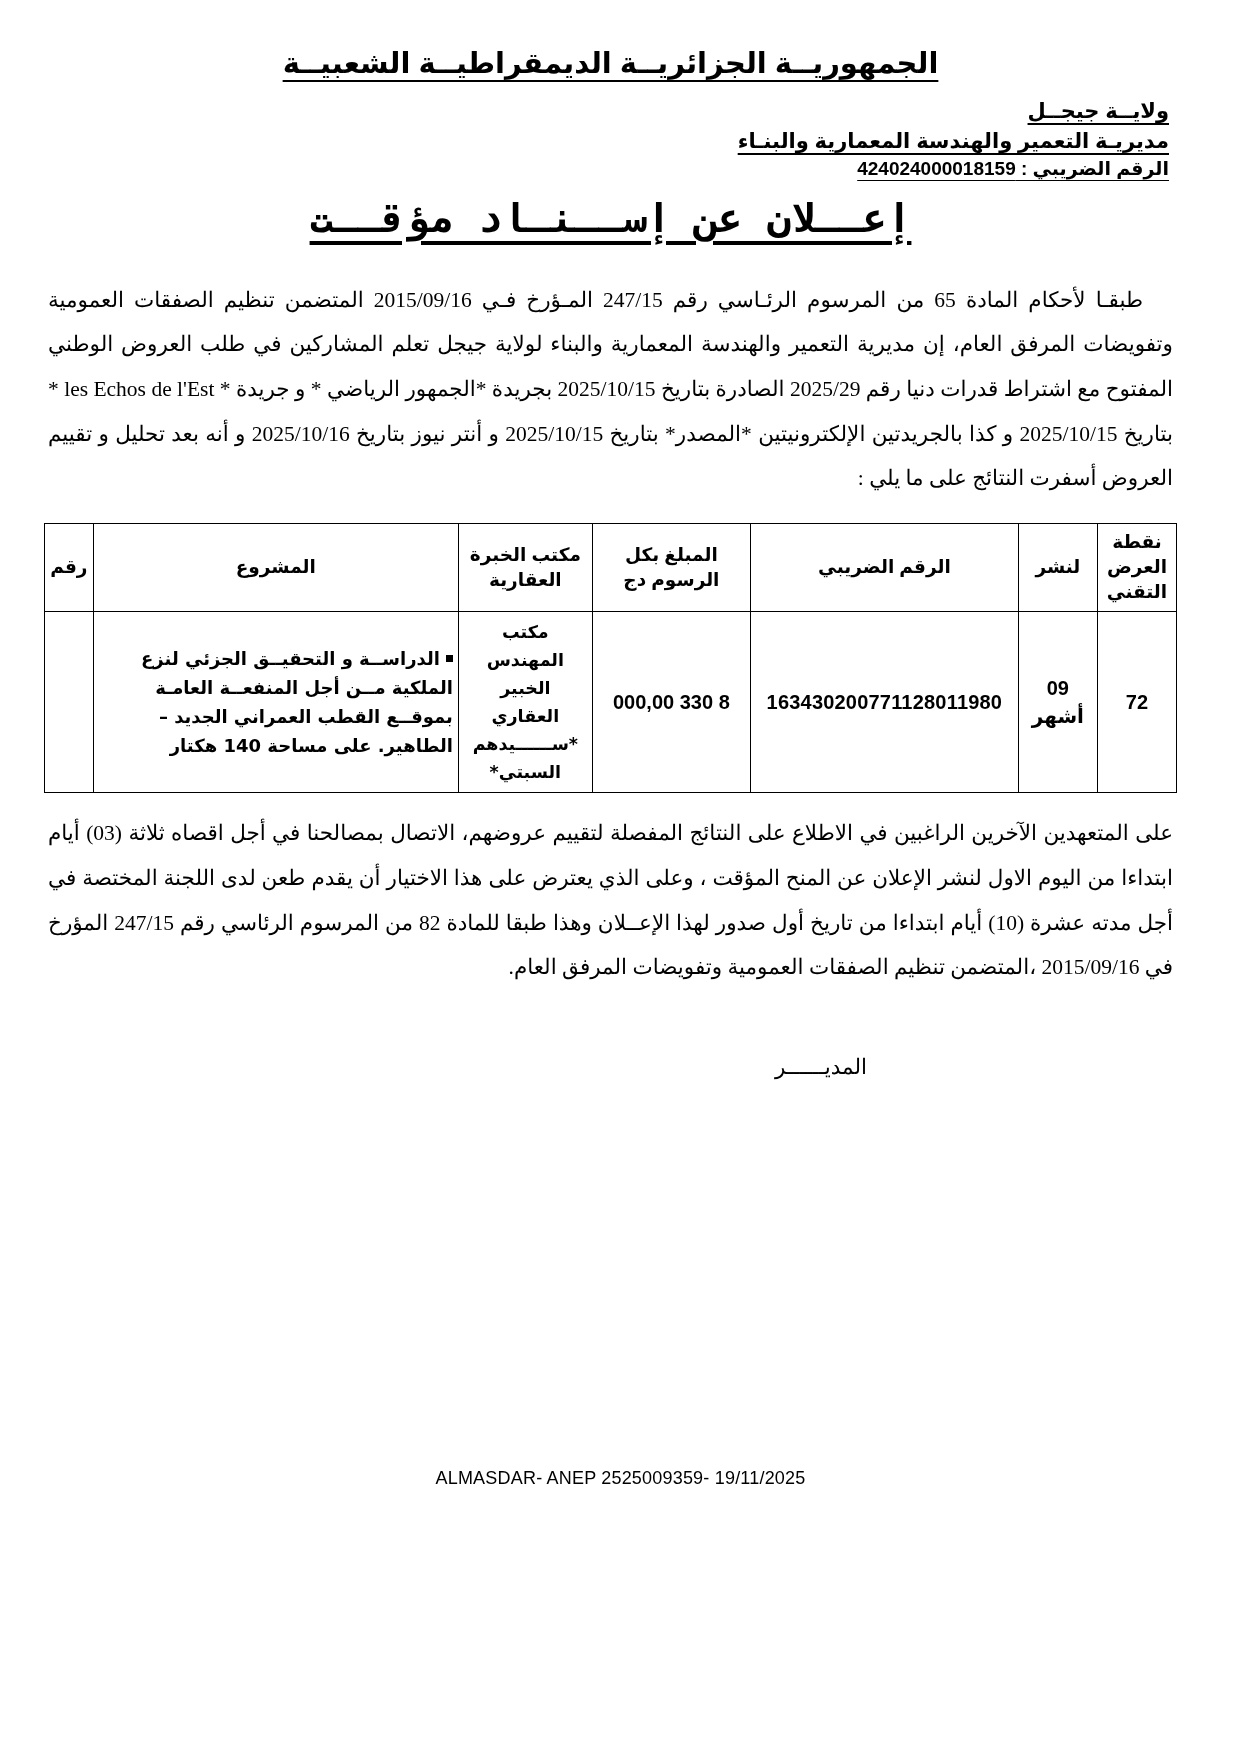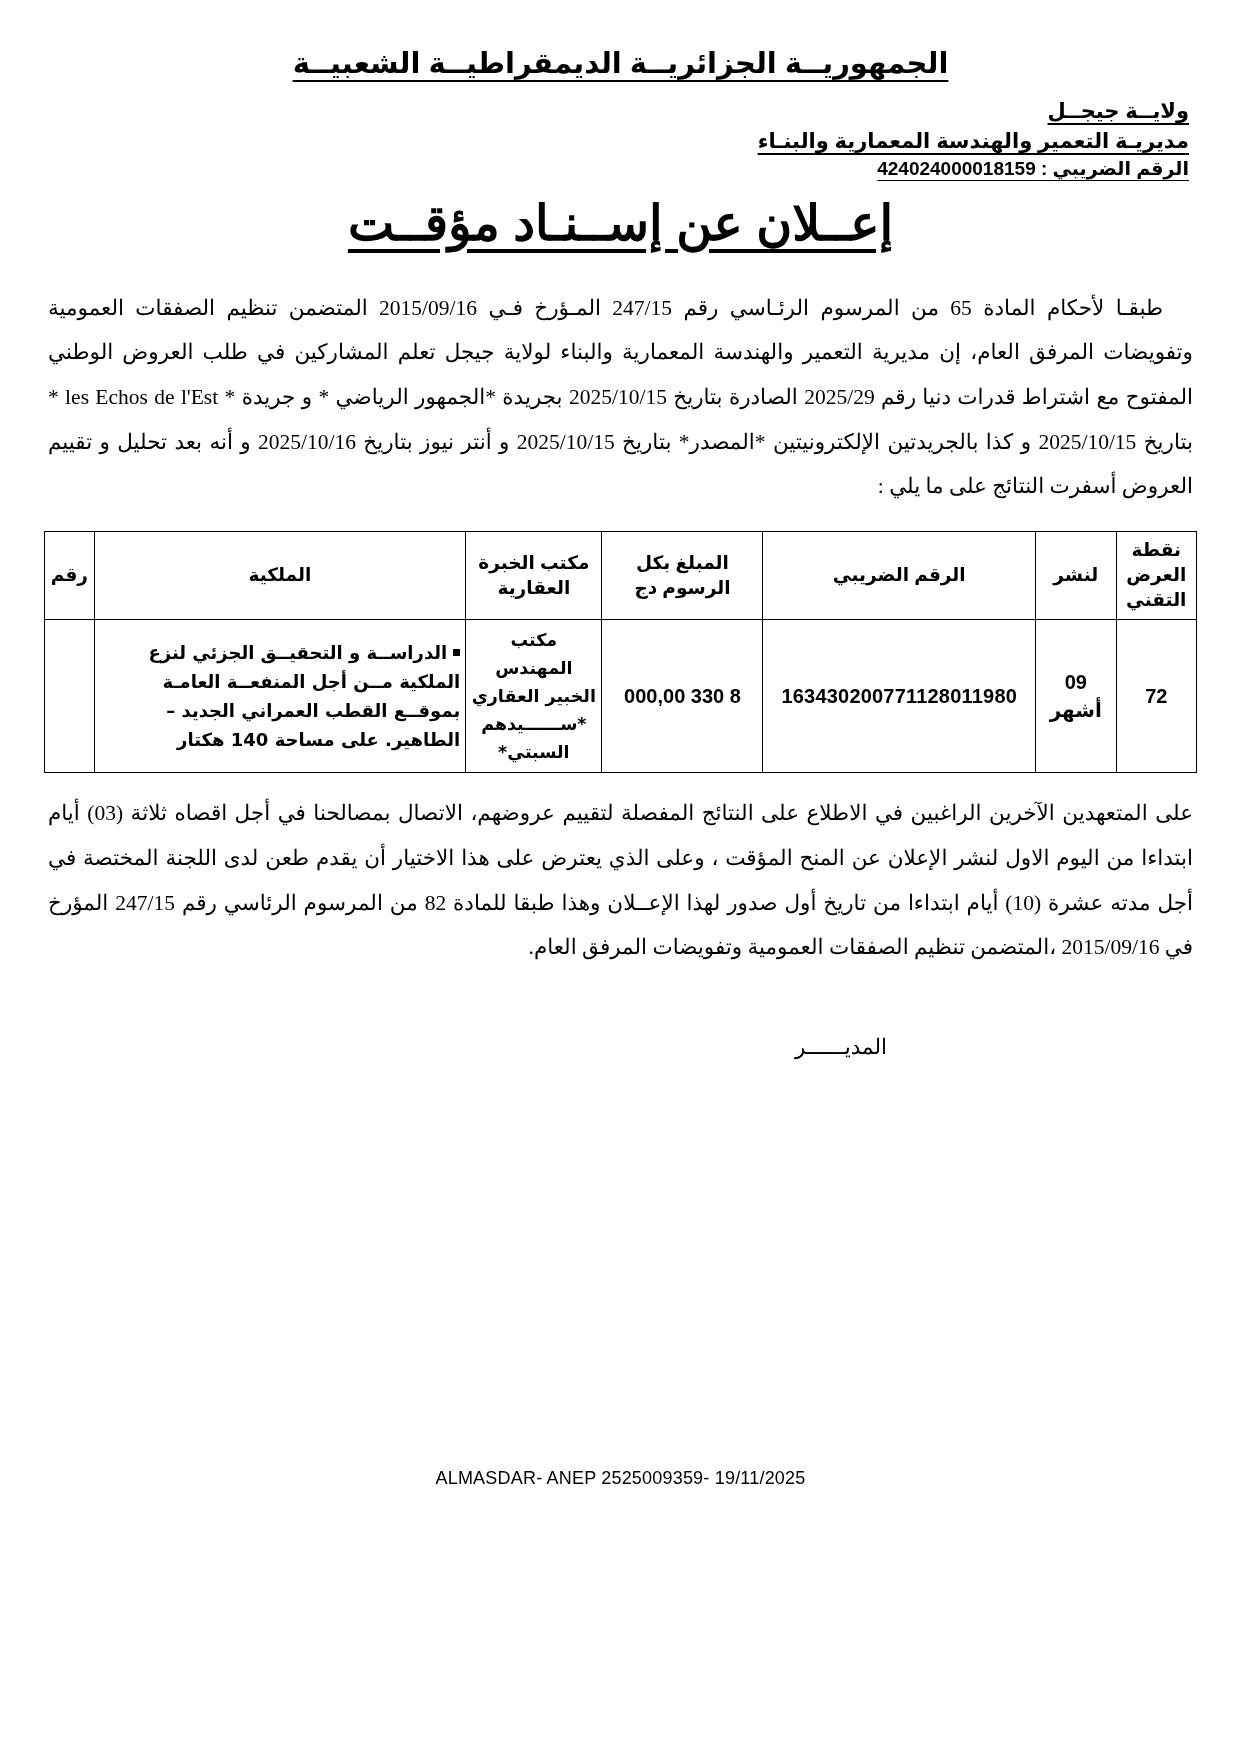--- a/index.html
+++ b/index.html
@@ -13,21 +13,21 @@
     height: 1754px;
     font-family: "Liberation Serif", "DejaVu Serif", serif;
     color: #000000;
     position: relative;
     overflow: hidden;
   }
 
   .page {
     width: 1241px;
     height: 1516px;
-    padding: 28px 44px 0 44px;
+    padding: 28px 64px 0 44px;
     position: relative;
   }
 
   
   .hdr-republic {
     text-align: center;
     font-family: "Liberation Sans", "DejaVu Sans", sans-serif;
     font-weight: bold;
     font-size: 29px;
     letter-spacing: 0.5px;
@@ -49,23 +49,23 @@
     line-height: 1.42;
     display: block;
   }
   .hdr-line.wilaya { font-size: 21px; }
   .hdr-line.dir   { font-size: 21px; }
   .hdr-line.tax   { font-size: 19px; }
 
   
   .doc-title {
     text-align: center;
-    font-family: Liberation Sans, sans-serif;
-    font-weight: bold;
-    font-size: 49px;
+    font-family: Liberation Mono, monospace;
+    font-weight: bold;
+    font-size: 40px;
     text-decoration: underline;
     text-underline-offset: 9px;
     margin: 12px 0 34px 0;
     letter-spacing: 1px;
   }
 
   
   .body-par {
     font-family: "Liberation Serif", "DejaVu Serif", serif;
     font-size: 21.5px;
@@ -202,21 +202,21 @@
       <col class="col-proj">
       <col class="col-num">
     </colgroup>
     <thead>
       <tr>
         <th>نقطة العرض التقني</th>
         <th>لنشر</th>
         <th>الرقم الضريبي</th>
         <th>المبلغ بكل الرسوم دج</th>
         <th>مكتب الخبرة العقارية</th>
-        <th>الملكية</th>
+        <th>المشروع</th>
         <th>رقم</th>
       </tr>
     </thead>
     <tbody>
       <tr>
         <td class="cell-score">72</td>
         <td class="cell-dur">09 أشهر</td>
         <td class="cell-tax">163430200771128011980</td>
         <td class="cell-amount">8 330 000,00</td>
         <td class="cell-office">مكتب المهندس الخبير العقاري *ســــــيدهم السبتي*</td>

